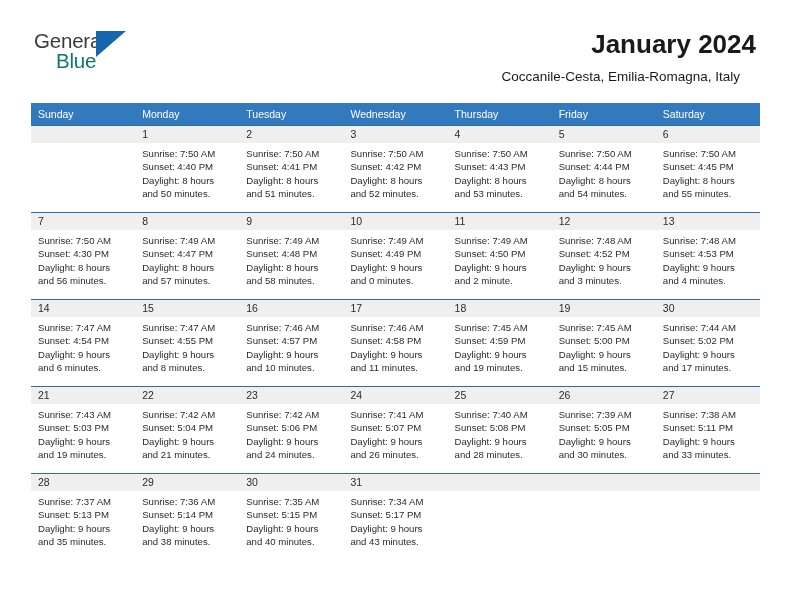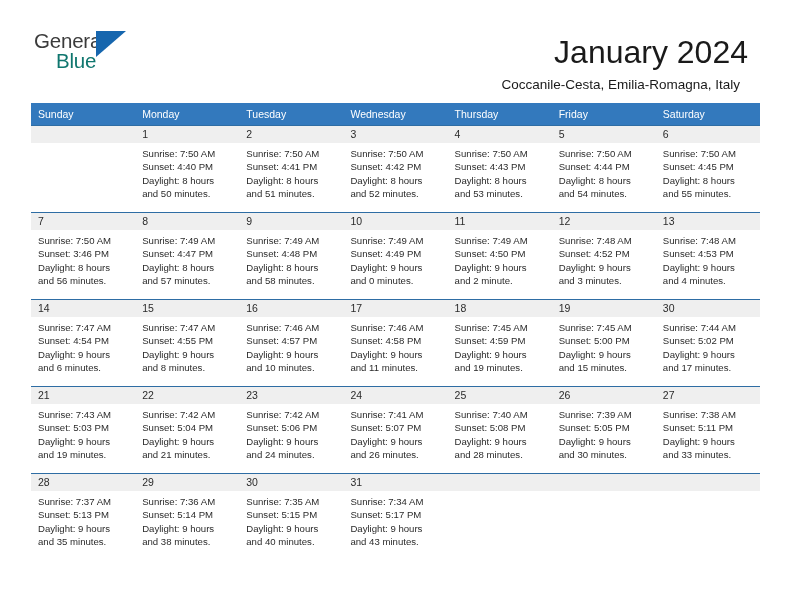--- a/index.html
+++ b/index.html
@@ -64,25 +64,25 @@
     border-bottom: 26px solid transparent;
   }
 
   .title-block {
     position: absolute;
     right: 36px;
     top: 28px;
     text-align: right;
   }
   .month-title {
-    font-size: 32px;
+    font-size: 26px;
     color: #1a1a1a;
     line-height: 32px;
-    font-weight: normal;
-    margin: 8px;
+    font-weight: bold;
+    margin: 0;
     white-space: nowrap;
   }
   .location {
     font-size: 13.5px;
     color: #1a1a1a;
     line-height: 18px;
     margin: 8px 16px 0 0;
     white-space: nowrap;
   }
 
@@ -247,21 +247,21 @@
               </div>
             </div>
           </td>
         </tr>
         <tr class="week-row">
           <td>
             <div class="cell-inner">
               <div class="daynum-band">7</div>
               <div class="cell-body">
                 <div>Sunrise: 7:50 AM</div>
-                <div>Sunset: 3:46 PM</div>
+                <div>Sunset: 4:30 PM</div>
                 <div>Daylight: 8 hours</div>
                 <div>and 56 minutes.</div>
               </div>
             </div>
           </td>
           <td>
             <div class="cell-inner">
               <div class="daynum-band">8</div>
               <div class="cell-body">
                 <div>Sunrise: 7:49 AM</div>

